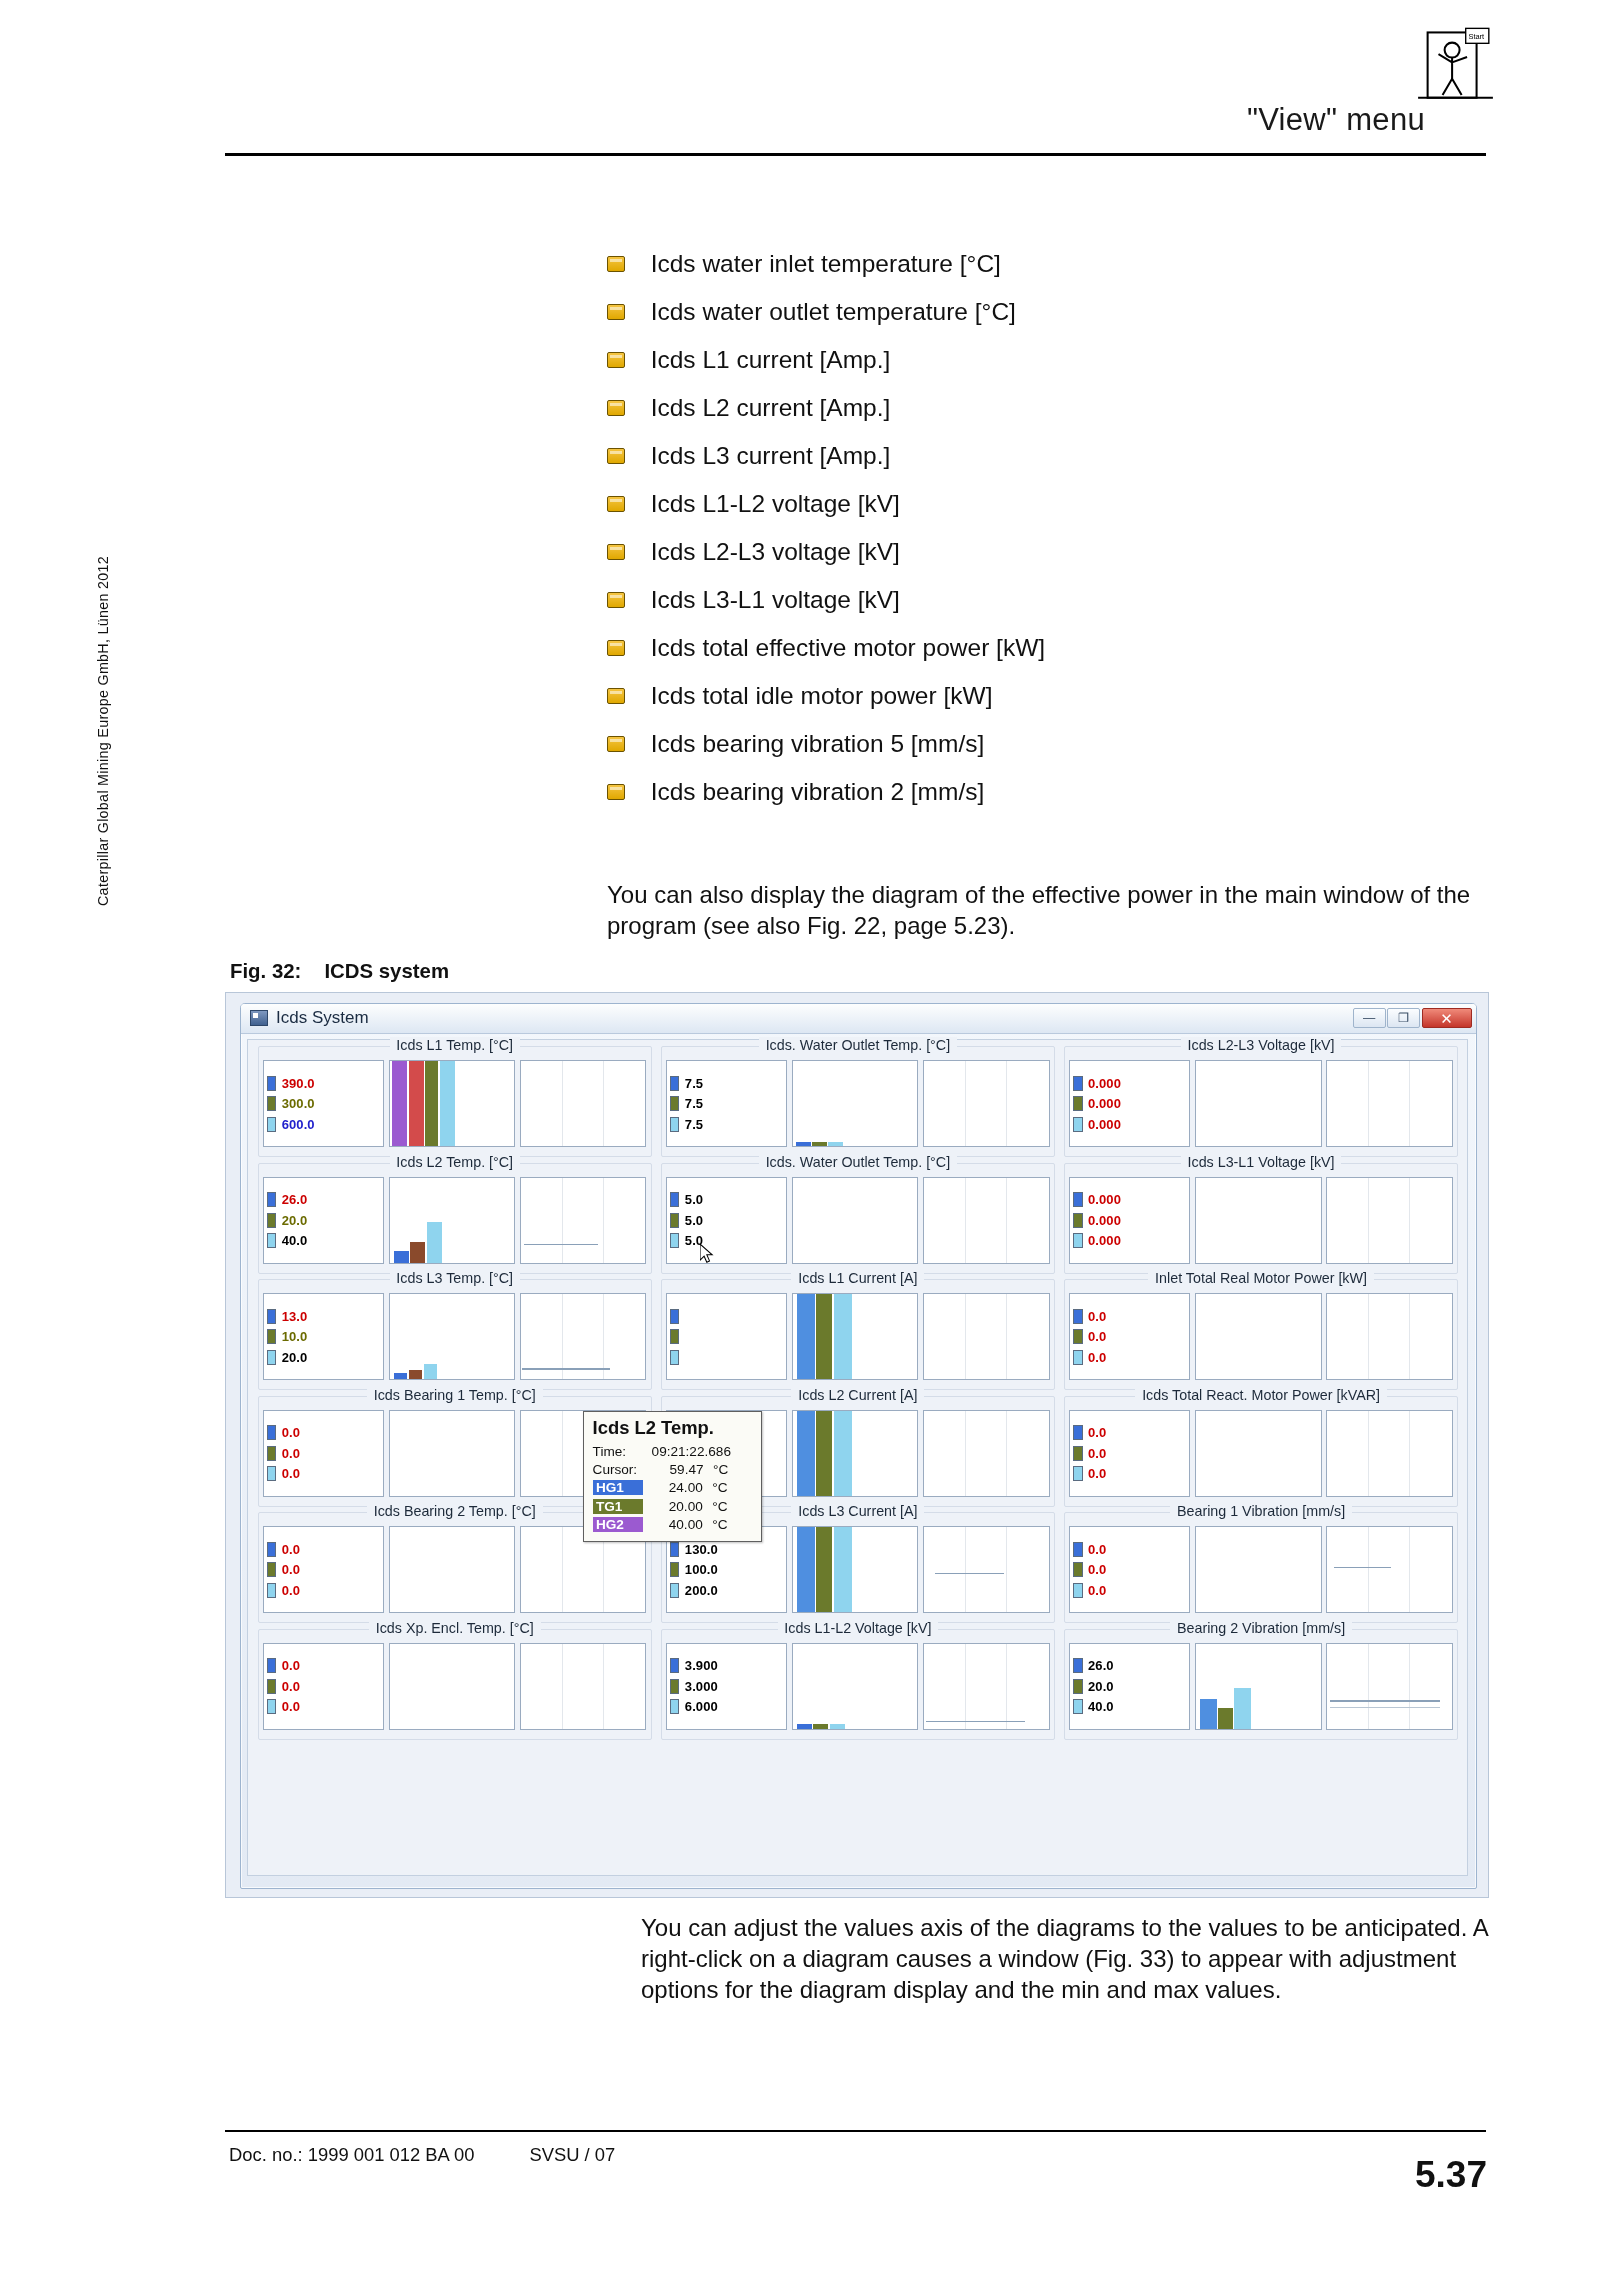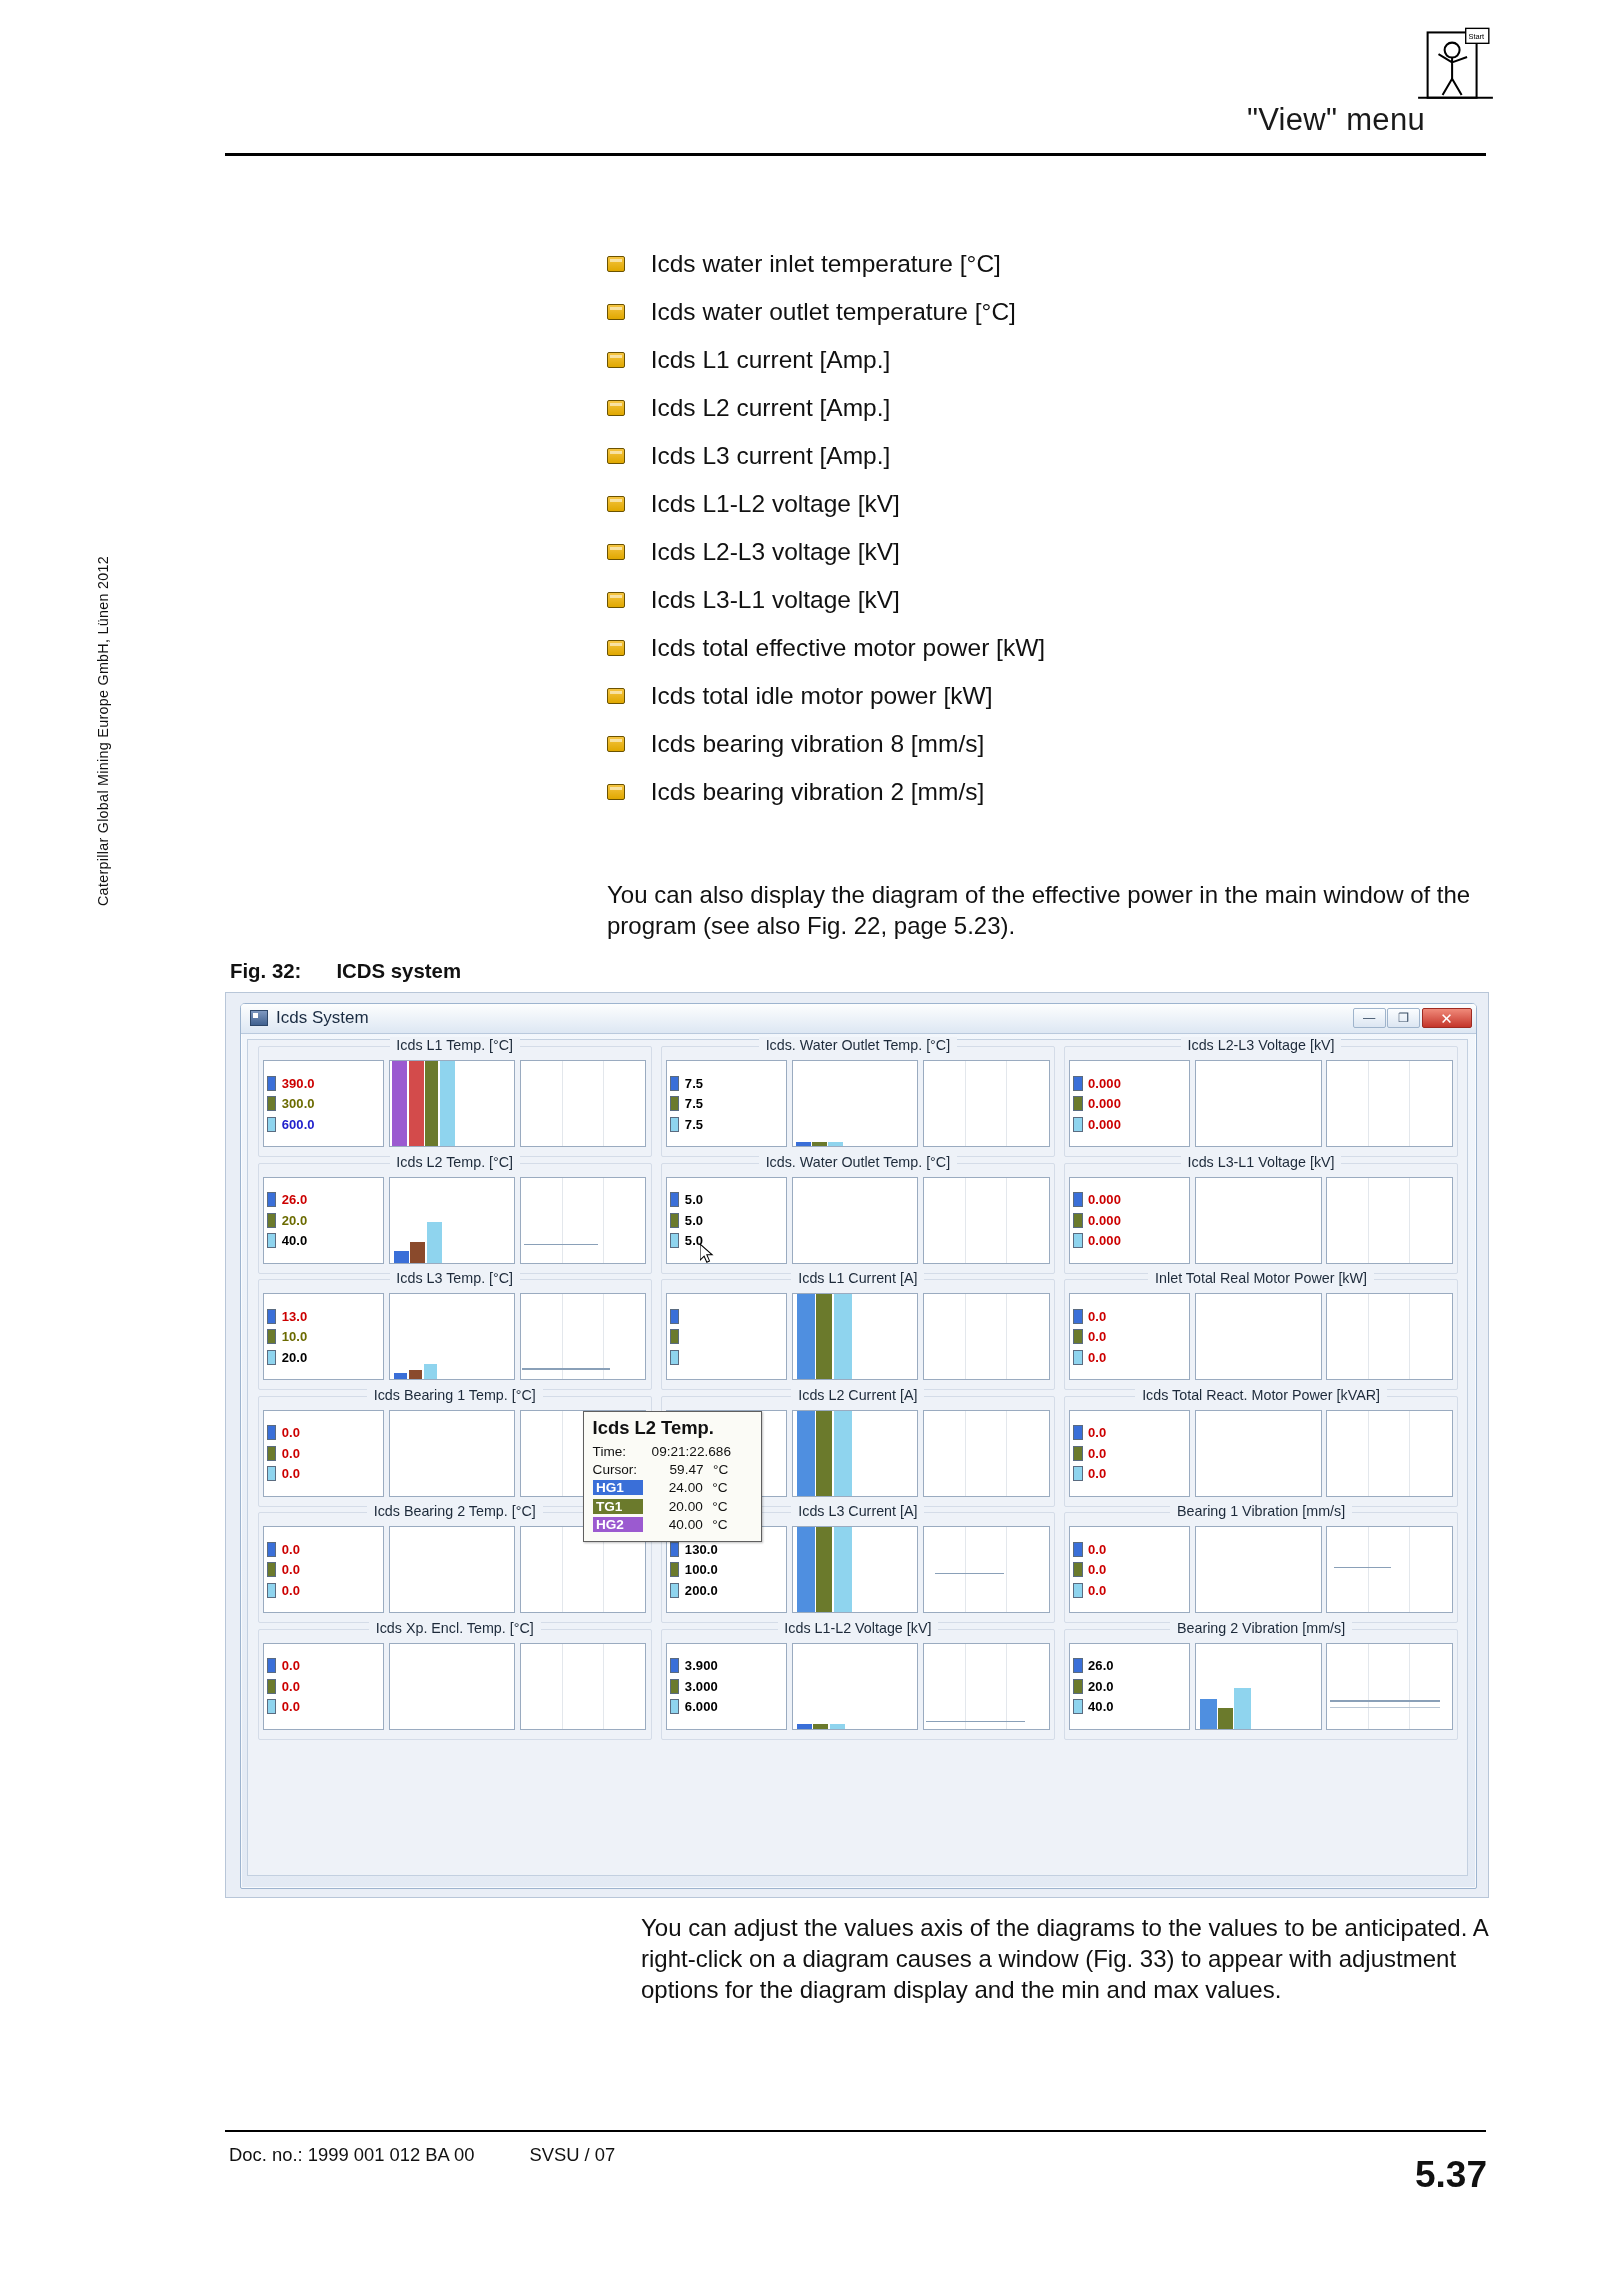--- a/index.html
+++ b/index.html
@@ -95,21 +95,21 @@
   #para-1 { left: 607px; top: 879px; }
   #para-2 { left: 641px; top: 1912px; width: 879px; }
 
   .fig-caption {
     position: absolute;
     left: 230px; top: 960px;
     font-size: 20.4px;
     font-weight: bold;
     color: #111;
   }
-  .fig-caption .fig-label { margin-right: 35px; }
+  .fig-caption .fig-label { margin-right: 23px; }
 
   
   .screenshot {
     position: absolute;
     left: 225px;
     top: 992px;
     width: 1264px;
     height: 906px;
     background: #e9eef6;
     border: 0.7px solid #b8c6d8;
@@ -380,21 +380,21 @@
   <div class="bullet-row">
     <div class="bullet-box"></div>
     <div class="bullet-text">Icds total effective motor power [kW]</div>
   </div>
   <div class="bullet-row">
     <div class="bullet-box"></div>
     <div class="bullet-text">Icds total idle motor power [kW]</div>
   </div>
   <div class="bullet-row">
     <div class="bullet-box"></div>
-    <div class="bullet-text">Icds bearing vibration 8 [mm/s]</div>
+    <div class="bullet-text">Icds bearing vibration 5 [mm/s]</div>
   </div>
   <div class="bullet-row">
     <div class="bullet-box"></div>
     <div class="bullet-text">Icds bearing vibration 2 [mm/s]</div>
   </div>
 </div>
 
 <div class="body-para" id="para-1">You can also display the diagram of the effective power in the main window of the program (see also Fig. 22, page 5.23).</div>
 
 <div class="fig-caption">

